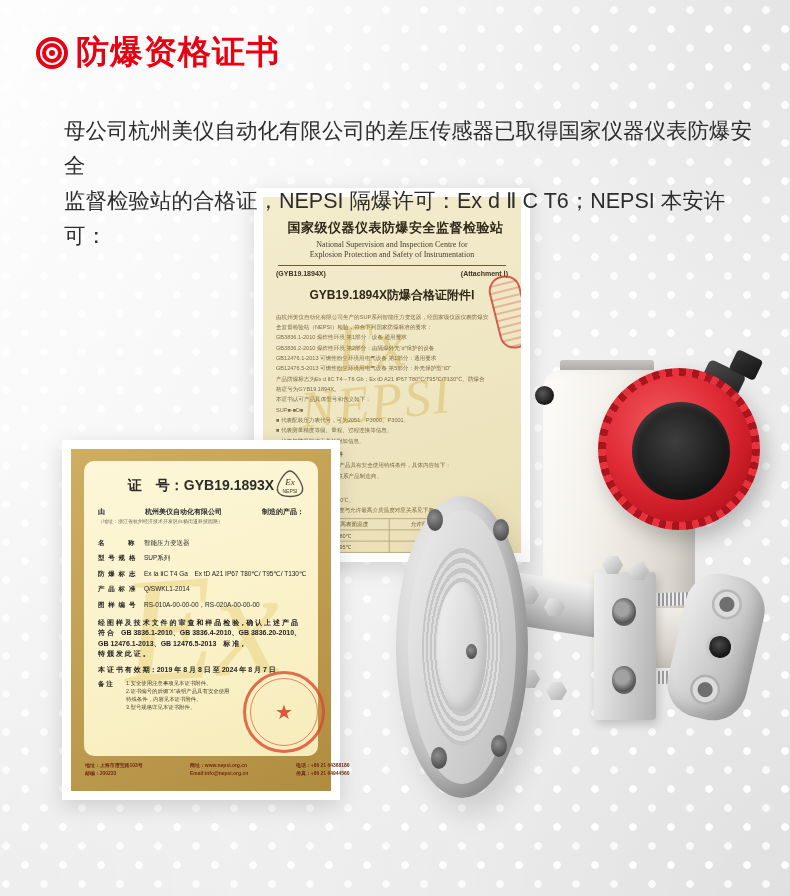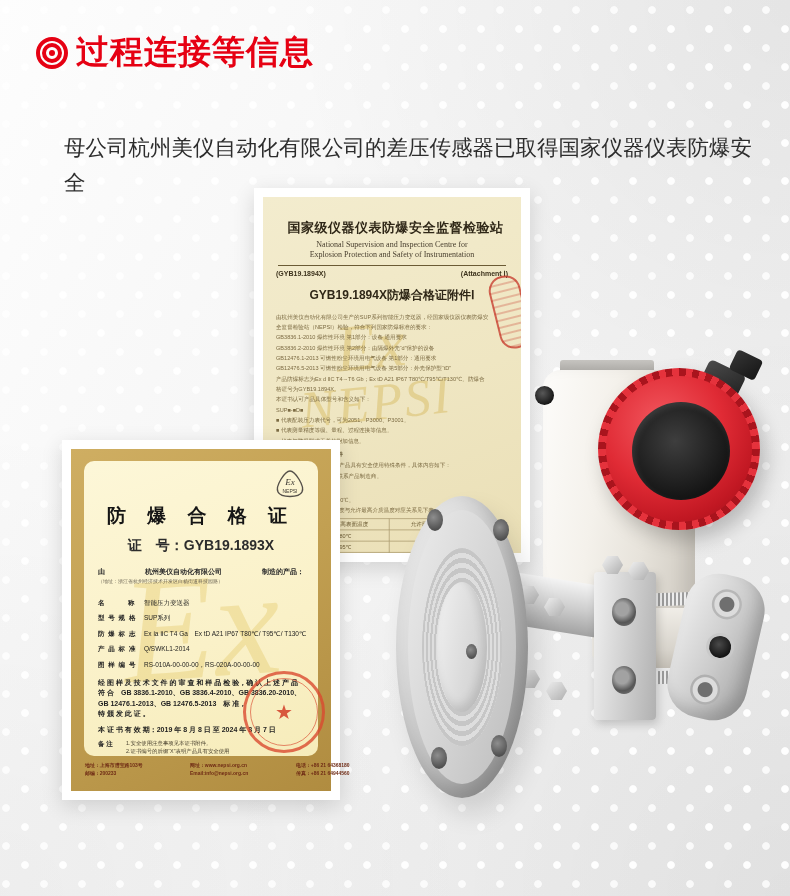--- a/index.html
+++ b/index.html
@@ -16,21 +16,21 @@
       radial-gradient(circle, rgba(255,255,255,0.8) 3.4px, rgba(255,255,255,0) 4.3px);
     background-size:38px 38px,38px 38px;background-position:6px 10px,25px 29px;}
 
   
   .hd{position:absolute;left:36px;top:30px;display:flex;align-items:center;gap:8px;z-index:6;}
   .bullseye{width:32px;height:32px;border:4px solid #e60113;border-radius:50%;position:relative;box-sizing:border-box;}
   .bullseye::before{content:"";position:absolute;inset:2px;border:4px solid #e60113;border-radius:50%;box-sizing:border-box;}
   .bullseye::after{content:"";position:absolute;inset:9px;background:#e60113;border-radius:50%;}
   .hd h1{margin:0;font-size:33px;font-weight:800;color:#e60113;letter-spacing:1px;}
 
-  .intro{position:absolute;left:64px;top:109px;width:690px;z-index:6;font-size:21.5px;line-height:35px;color:#2d2d2d;font-weight:500;}
+  .intro{position:absolute;left:64px;top:92px;width:690px;z-index:6;font-size:21.5px;line-height:35px;color:#2d2d2d;font-weight:500;}
   .intro span{display:block;}
 
   
   .card{position:absolute;background:#fff;box-shadow:0 6px 20px rgba(0,0,0,.14);}
   
   .cert1{left:254px;top:188px;width:276px;height:374px;padding:9px;box-sizing:border-box;z-index:1;}
   .cert1 .paper{position:relative;width:100%;height:100%;overflow:hidden;
     background:linear-gradient(160deg,#f3ecce 0%,#efe6c2 55%,#eadfb6 100%);
     padding:22px 13px 8px;box-sizing:border-box;color:#4a3d22;}
   .c1-org{font-family:"Liberation Serif",serif;font-weight:700;font-size:13px;text-align:center;letter-spacing:.5px;color:#2f2717;margin-left:7px;}
@@ -152,25 +152,26 @@
     background:repeating-linear-gradient(90deg,#0a140a 0 2px,transparent 2px 4px);}
 </style>
 </head>
 <body>
 
 <div class="stage">
   <div class="dots"></div>
 
   <header class="hd">
     <span class="bullseye"></span>
-    <h1>过程连接等信息</h1>
+    <h1>防爆资格证书</h1>
   </header>
 
   <p class="intro">
     <span>母公司杭州美仪自动化有限公司的差压传感器已取得国家仪器仪表防爆安全</span>
+    <span>监督检验站的合格证，NEPSI 隔爆许可：Ex d Ⅱ C T6；NEPSI 本安许可：</span>
   </p>
 
   <section class="card cert1">
     <div class="paper">
       <div class="c1-mark">
         <div class="m1">Ex</div>
         <div class="m2">NEPSI</div>
       </div>
       <div class="c1-stamp"></div>
       <div class="c1-org">国家级仪器仪表防爆安全监督检验站</div>
@@ -234,21 +235,20 @@
   <section class="card cert2">
     <div class="gold">
       <div class="cream">
         <div class="c2-mark">Ex</div>
         <svg class="nepsi-logo" width="36" height="34" viewBox="0 0 36 34">
           <path d="M18 2 C23 2 33 17 30 23 C27 29 9 29 6 23 C3 17 13 2 18 2 Z" fill="none" stroke="#55504a" stroke-width="1.4"></path>
           <text x="18" y="16" text-anchor="middle" font-size="9" font-style="italic" font-family="Liberation Serif, serif" fill="#3e3a34">Ex</text>
           <text x="18" y="24" text-anchor="middle" font-size="5" font-family="Liberation Sans, sans-serif" fill="#3e3a34">NEPSI</text>
         </svg>
         <div class="c2-inner">
-          <div class="c2-title">防 爆 合 格 证</div>
           <div class="c2-no">
             <span>证　号：</span><span>GYB19.1893X</span>
           </div>
           <div class="c2-maker">
             <span>由</span>
             <span>杭州美仪自动化有限公司</span>
             <span>制造的产品：</span>
           </div>
           <div class="c2-addr">（地址：浙江省杭州经济技术开发区白杨街道科技园路）</div>
           <div class="c2-field">

